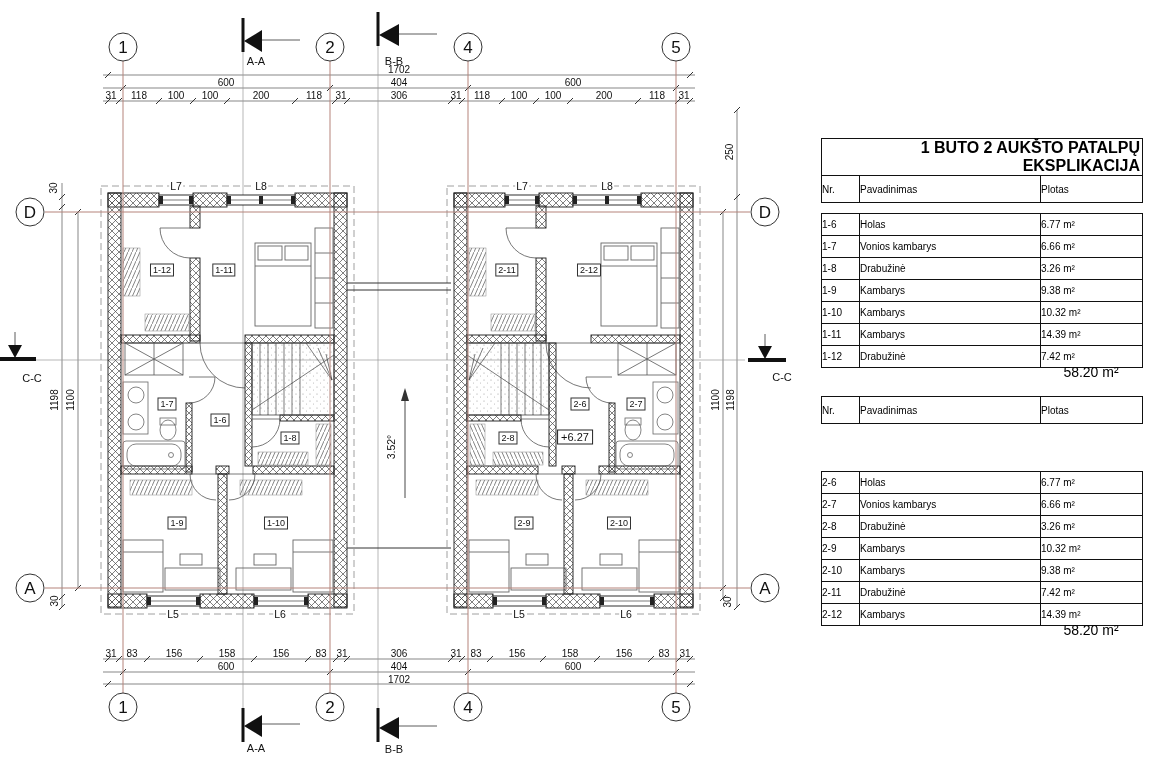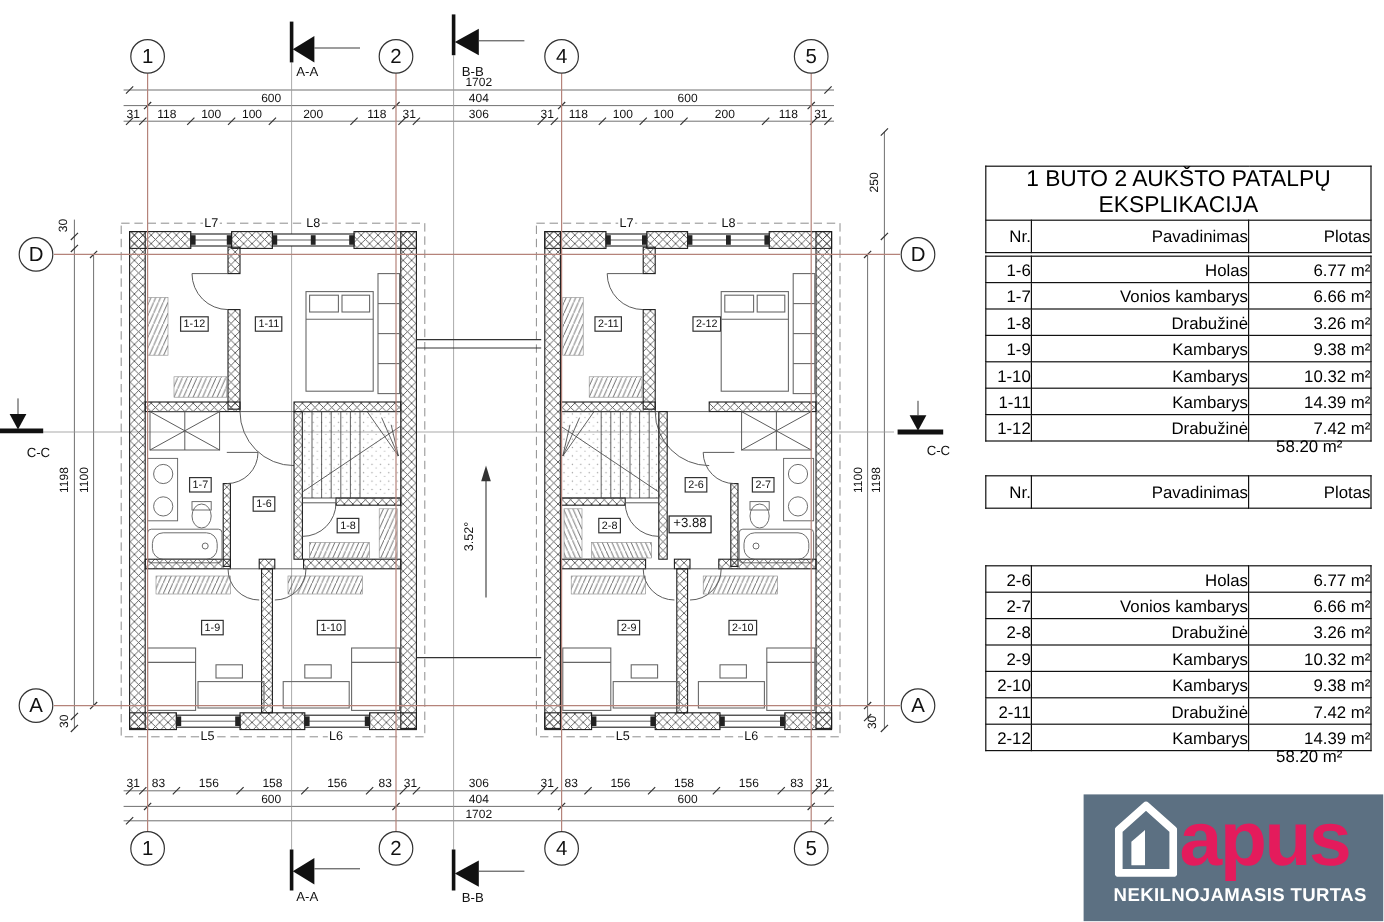--- a/index.html
+++ b/index.html
@@ -7,22 +7,22 @@
   .plansvg{position:absolute;left:0;top:0;z-index:1;}
   .lb{position:absolute;transform:translate(-50%,-50%);white-space:nowrap;z-index:6;color:#111;font-size:10px;line-height:1;}
   .lbv{transform:translate(-50%,-50%) rotate(-90deg);}
   .box{border:1px solid #333;background:#fff;padding:1px 2px;font-size:9px;}
   .bub{width:27px;height:27px;border:1.3px solid #333;border-radius:50%;background:#fff;font-size:17px;display:flex;align-items:center;justify-content:center;z-index:7;}
   .win{font-size:10.5px;background:#fff;padding:0 1px;}
   .sec{font-size:11px;}
   .slp{font-size:10.5px;}
   .elev{border:1px solid #222;background:#fff;padding:1px 3px;font-size:11px;}
   .tbl{position:absolute;border-collapse:collapse;background:#fff;z-index:8;}
-  .tbl td{border:1.4px solid #111;text-align:right;font-size:14px;color:#000;height:21px;padding:0;}
-  .tbl td.ttl{font-weight:normal;text-align:center;font-size:19px;height:25px;padding:0 2px;}
+  .tbl td{border:1.4px solid #111;text-align:left;font-size:10px;color:#000;height:21px;padding:0;}
+  .tbl td.ttl{font-weight:bold;text-align:right;font-size:16px;height:25px;padding:0 2px;}
   .tbl td.hdr{height:26px;}
   .tot{position:absolute;z-index:8;font-size:14px;color:#000;text-align:center;}
   .logo{position:absolute;left:903px;top:662px;width:250px;height:106px;background:#5c7082;z-index:9;}
   .brand{position:absolute;left:80px;top:0px;font-weight:bold;color:#e41b5c;font-size:64px;line-height:75px;letter-spacing:-2px;}
   .tagline{position:absolute;left:25px;top:76px;font-weight:bold;color:#fff;font-size:15.5px;letter-spacing:0.3px;}
   .houseicon{position:absolute;left:26px;top:5px;}
 </style>
 </head>
 <body>
 
@@ -322,21 +322,21 @@
 <span class="lb box" style="left:177px;top:523px">1-9</span>
 <span class="lb box" style="left:276px;top:523px">1-10</span>
 
 <span class="lb box" style="left:507px;top:270px">2-11</span>
 <span class="lb box" style="left:589px;top:270px">2-12</span>
 <span class="lb box" style="left:508px;top:438px">2-8</span>
 <span class="lb box" style="left:580px;top:404px">2-6</span>
 <span class="lb box" style="left:636px;top:404px">2-7</span>
 <span class="lb box" style="left:524px;top:523px">2-9</span>
 <span class="lb box" style="left:619px;top:523px">2-10</span>
-<span class="lb elev" style="left:575px;top:437px">+3.88</span>
+<span class="lb elev" style="left:575px;top:437px">+6.27</span>
 
 <span class="lb win" style="left:176px;top:186px">L7</span>
 <span class="lb win" style="left:261px;top:186px">L8</span>
 <span class="lb win" style="left:173px;top:614px">L5</span>
 <span class="lb win" style="left:280px;top:614px">L6</span>
 <span class="lb win" style="left:522px;top:186px">L7</span>
 <span class="lb win" style="left:607px;top:186px">L8</span>
 <span class="lb win" style="left:519px;top:614px">L5</span>
 <span class="lb win" style="left:626px;top:614px">L6</span>
 
@@ -458,22 +458,14 @@
         </tr>
   <tr>
           <td>2-12</td>
           <td>Kambarys</td>
           <td>14.39 m²</td>
         </tr>
 </tbody>
     </table>
 <div class="tot" style="left:1040px;top:622px;width:102px">58.20 m²</div>
 
-<div class="logo">
-  <svg class="houseicon" width="52" height="64" viewBox="0 0 64 78">
-    <path d="M32 5 L60 30 L60 74 L4 74 L4 30 Z" fill="none" stroke="#fff" stroke-width="8" stroke-linejoin="round"></path>
-    <path d="M17 42 L31 30 L31 66 L17 66 Z" fill="#fff"></path>
-  </svg>
-  <span class="brand">apus</span>
-  <span class="tagline">NEKILNOJAMASIS TURTAS</span>
+
 </div>
 
-</div>
-
 </body></html>

